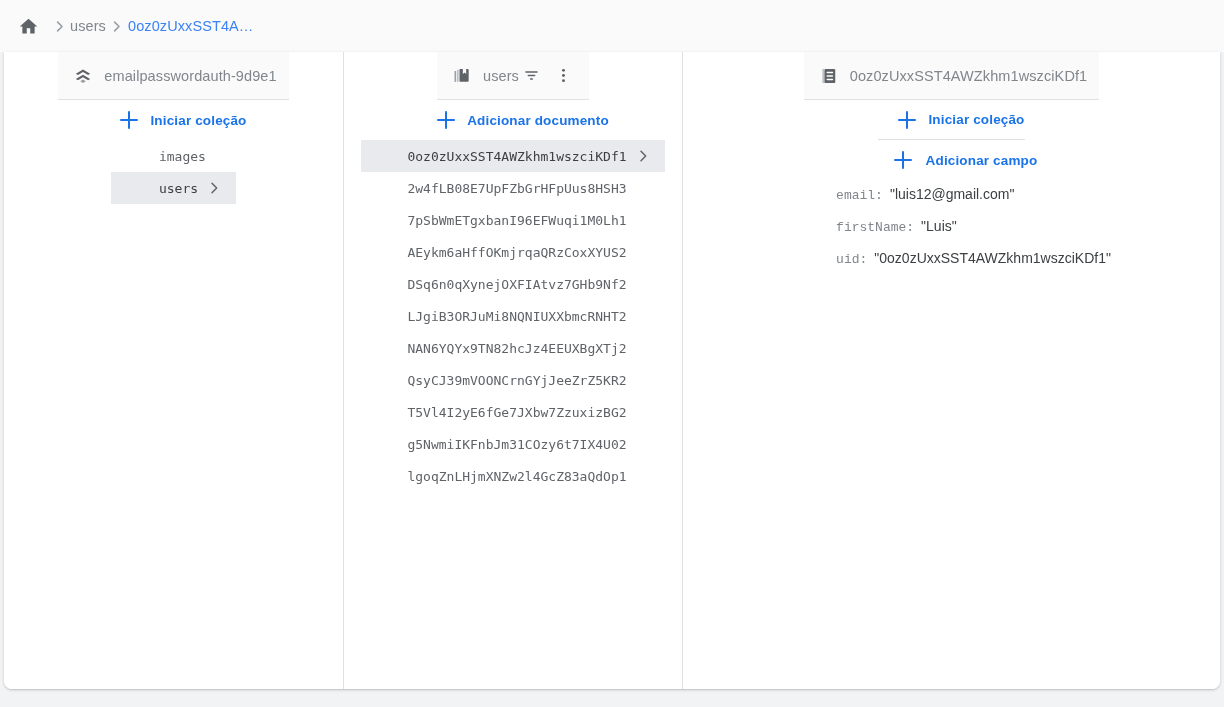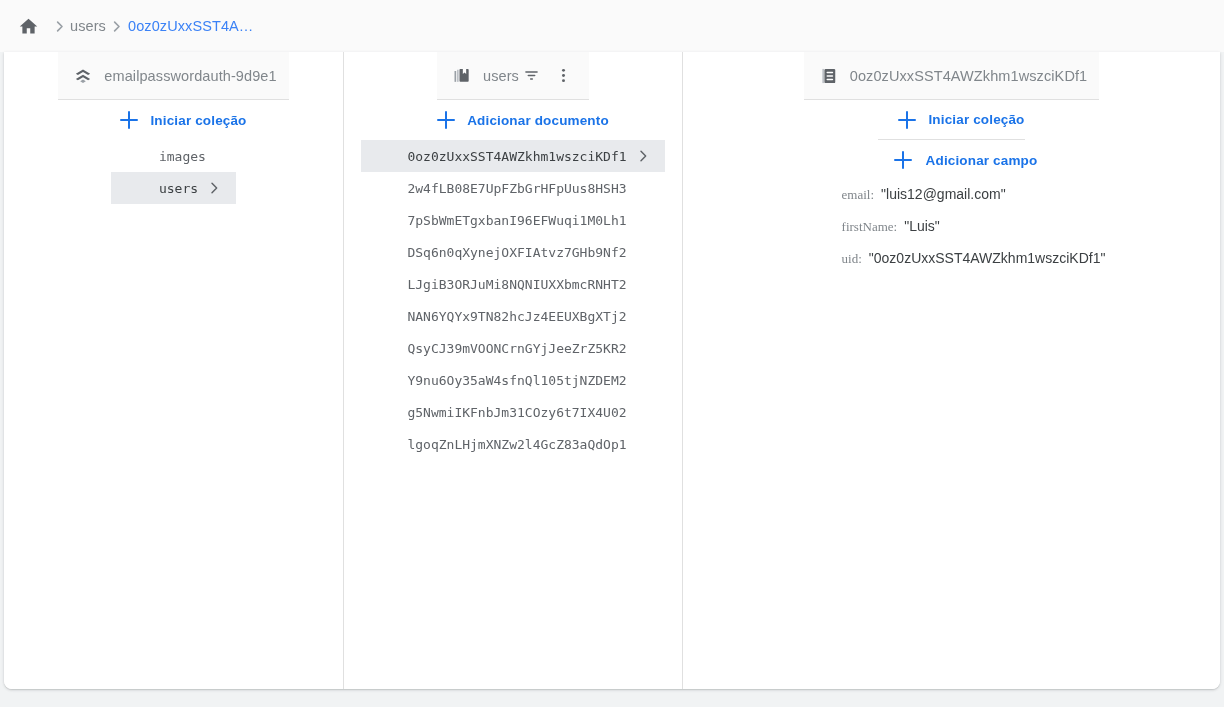--- a/index.html
+++ b/index.html
@@ -219,21 +219,21 @@
   .field-row {
     display: flex;
     align-items: baseline;
     height: 32px;
     min-height: 32px;
     padding-left: 44px;
     box-sizing: border-box;
     white-space: nowrap;
   }
   .field-key {
-    font-family: Liberation Serif, serif;
+    font-family: Liberation Mono, monospace;
     font-size: 13px;
     color: #80868b;
   }
   .field-val {
     font-family: "Liberation Sans", sans-serif;
     font-size: 14px;
     color: #3c4043;
     margin-left: 7px;
   }
 </style>
@@ -340,33 +340,36 @@
             </svg>
           </span>
         </div>
         <div class="row">
             <span class="row-label">2w4fLB08E7UpFZbGrHFpUus8HSH3</span>
           </div>
         <div class="row">
             <span class="row-label">7pSbWmETgxbanI96EFWuqi1M0Lh1</span>
           </div>
         <div class="row">
+            <span class="row-label">AEykm6aHffOKmjrqaQRzCoxXYUS2</span>
+          </div>
+        <div class="row">
             <span class="row-label">DSq6n0qXynejOXFIAtvz7GHb9Nf2</span>
           </div>
         <div class="row">
             <span class="row-label">LJgiB3ORJuMi8NQNIUXXbmcRNHT2</span>
           </div>
         <div class="row">
             <span class="row-label">NAN6YQYx9TN82hcJz4EEUXBgXTj2</span>
           </div>
         <div class="row">
             <span class="row-label">QsyCJ39mVOONCrnGYjJeeZrZ5KR2</span>
           </div>
         <div class="row">
-            <span class="row-label">Y9nu6Oy35aW4sfnQl105tjNZDEM2</span>
+            <span class="row-label">T5Vl4I2yE6fGe7JXbw7ZzuxizBG2</span>
           </div>
         <div class="row">
             <span class="row-label">g5NwmiIKFnbJm31COzy6t7IX4U02</span>
           </div>
         <div class="row">
             <span class="row-label">lgoqZnLHjmXNZw2l4GcZ83aQdOp1</span>
           </div>
       </div>
     </div>
 

